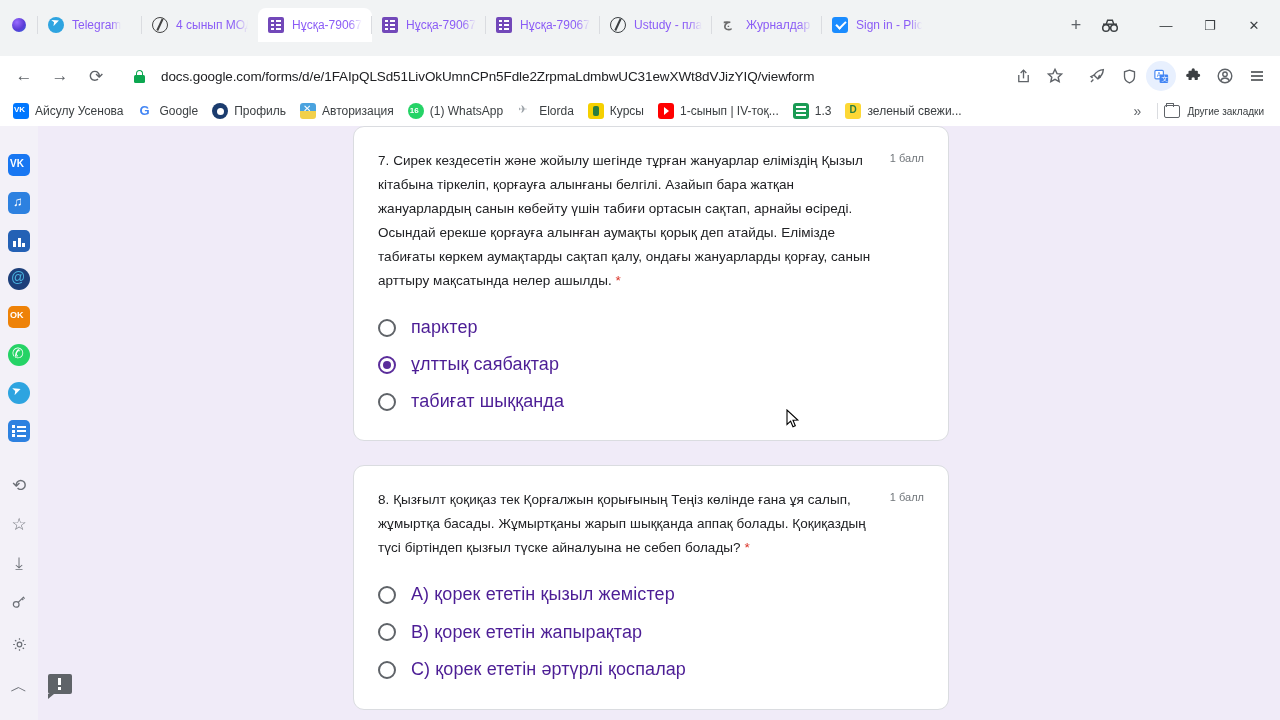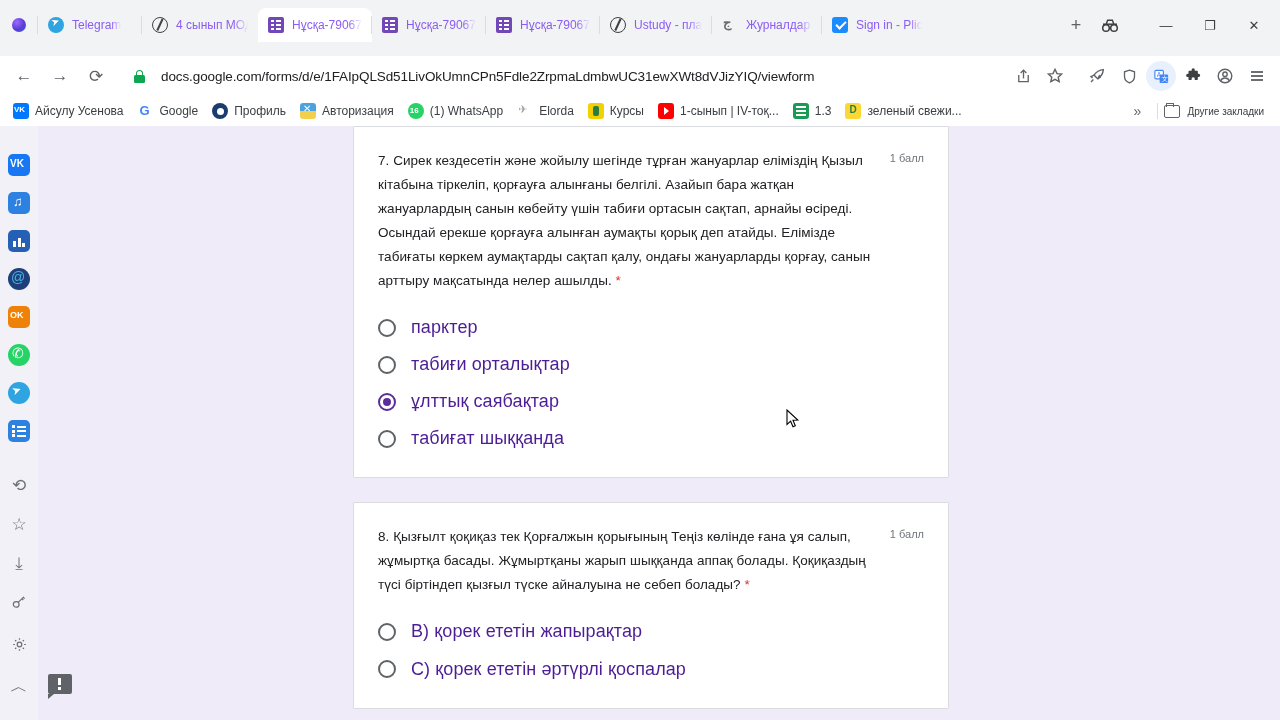--- a/index.html
+++ b/index.html
@@ -174,21 +174,21 @@
     border-left:6px solid #5f6368; border-bottom:5px solid transparent;
   }
   .feedback-btn .excl{
     position:absolute; left:10px; top:4px; width:3px; height:12px;
     background: linear-gradient(#fff,#fff) 0 0/3px 7px no-repeat,
                 linear-gradient(#fff,#fff) 0 9px/3px 3px no-repeat;
   }
 
   .formcol { position:absolute; left:353px; top:0; width:596px; }
   .qcard {
-    background:#fff; border:1px solid #dadce0; border-radius:1px;
+    background:#fff; border:1px solid #dadce0; border-radius:11px;
     padding: 22px 24px 20px 24px; margin-bottom:24px;
   }
   .qhead { display:flex; align-items:flex-start; }
   .qtext {
     flex:1; font-size:13.5px; line-height:24px; color:#202124; letter-spacing:0.05px;
     padding-right: 14px;
   }
   .req { color:#d93025; }
   .points { font-size:11px; color:#70757a; white-space:nowrap; padding-top:3px; }
   .opts { margin-top: 16px; }
@@ -428,24 +428,20 @@
             <span class="req">*</span>
           </div>
           <div class="points">1 балл</div>
         </div>
         <div class="opts q7-opts">
           <div class="opt">
             <span class="radio"></span>
             <span class="optlabel">парктер</span>
           </div>
           <div class="opt">
-            <span class="radio"></span>
-            <span class="optlabel">табиғи орталықтар</span>
-          </div>
-          <div class="opt">
             <span class="radio sel"></span>
             <span class="optlabel">ұлттық саябақтар</span>
           </div>
           <div class="opt">
             <span class="radio"></span>
             <span class="optlabel">табиғат шыққанда</span>
           </div>
         </div>
       </div>
 
@@ -453,20 +449,24 @@
         <div class="qhead">
           <div class="qtext">
             <span>8. Қызғылт қоқиқаз тек Қорғалжын қорығының Теңіз көлінде ғана ұя салып, жұмыртқа басады. Жұмыртқаны жарып шыққанда аппақ болады. Қоқиқаздың түсі біртіндеп қызғыл түске айналуына не себеп болады?</span>
             <span class="req">*</span>
           </div>
           <div class="points">1 балл</div>
         </div>
         <div class="opts">
           <div class="opt">
             <span class="radio"></span>
+            <span class="optlabel">A) қорек ететін қызыл жемістер</span>
+          </div>
+          <div class="opt">
+            <span class="radio"></span>
             <span class="optlabel">B) қорек ететін жапырақтар</span>
           </div>
           <div class="opt">
             <span class="radio"></span>
             <span class="optlabel">C) қорек ететін әртүрлі қоспалар</span>
           </div>
 
         </div>
       </div>
 

